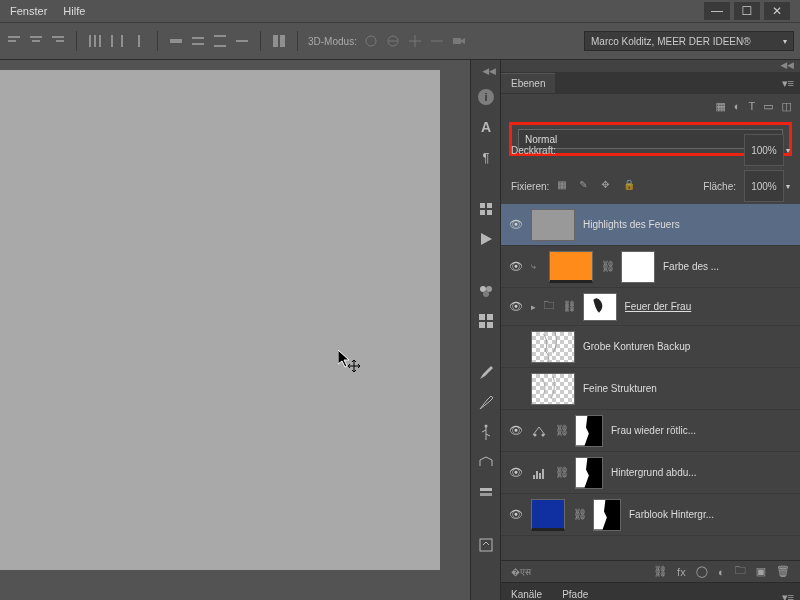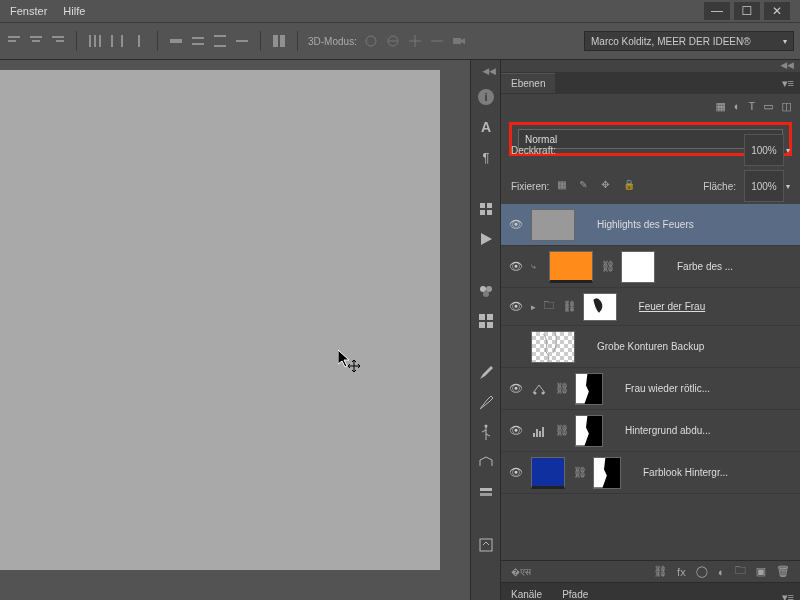--- a/index.html
+++ b/index.html
@@ -38,21 +38,21 @@
 .layer.sel { background: #5a6c85; }
 .layer.sm { height: 38px; }
 .eye { width: 14px; height: 14px; display:flex; align-items:center; justify-content:center; }
 .thumb { width: 44px; height: 32px; border: 1px solid #666; background: #888; }
 .thumb.trans { background: repeating-conic-gradient(#ccc 0 25%, #fff 0 50%) 0 0/8px 8px; position:relative;}
 .thumb.white { background: #fff; }
 .thumb.orange { background: #ff8c1a; border-bottom:3px solid #222;}
 .thumb.blue { background: #1030a0; border-bottom:3px solid #222;}
 .mask { width: 28px; height: 32px; border: 1px solid #666; background: #000; position: relative; overflow:hidden;}
 .mask::after { content:""; position:absolute; left:0; top:0; width:55%; height:100%; background:#fff; clip-path: polygon(0 0, 80% 0, 70% 40%, 90% 60%, 60% 100%, 0 100%);}
-.layer-name { font-size: 10px; color: #ddd; white-space: nowrap; overflow: hidden; text-overflow: ellipsis; flex:1;margin-left:14px;}
+.layer-name { font-size: 10px; color: #ddd; white-space: nowrap; overflow: hidden; text-overflow: ellipsis; flex:1;}
 .layer-name.u { text-decoration: underline; }
 .link { width:12px; opacity:.7; text-align:center;}
 .adj-ic { width:16px; height:16px; opacity:.8;}
 .bottom-tabs { height: 22px; display: flex; align-items: flex-end; background: #353535; border-top:1px solid #2a2a2a;}
 .bottom-btns { height: 22px; display: flex; align-items: center; gap: 10px; padding: 0 10px; background:#424242; border-top:1px solid #2a2a2a; justify-content:flex-end;}
 .bottom-btns .ic { opacity:.7; font-size:11px;}
 svg { display:block; }
 </style>
 </head>
 <body>
@@ -281,20 +281,29 @@
       <div class="layer">
         <span class="eye" style="opacity:.2;"></span>
         <div class="thumb trans">
           <svg viewBox="0 0 44 32" style="position:absolute;inset:0;">
               <path d="M12 2 Q18 10 14 20 Q20 26 16 32 M24 0 Q28 12 22 22" stroke="#999" fill="none"></path>
             </svg>
         </div>
         <span class="layer-name">Grobe Konturen Backup</span>
       </div>
       <div class="layer">
+        <span class="eye" style="opacity:.2;"></span>
+        <div class="thumb trans">
+          <svg viewBox="0 0 44 32" style="position:absolute;inset:0;">
+              <path d="M10 4 Q16 12 12 22 M22 2 Q26 14 20 26" stroke="#aaa" fill="none"></path>
+            </svg>
+        </div>
+        <span class="layer-name">Feine Strukturen</span>
+      </div>
+      <div class="layer">
         <span class="eye">👁</span>
         <svg class="adj-ic" viewBox="0 0 16 16">
             <path d="M2 12 L8 4 L14 12" stroke="#ccc" fill="none"></path>
             <circle cx="4" cy="12" r="1.5" fill="#ccc"></circle>
             <circle cx="12" cy="12" r="1.5" fill="#ccc"></circle>
           </svg>
         <span class="link">⛓</span>
         <div class="mask"></div>
         <span class="layer-name">Frau wieder rötlic...</span>
       </div>

